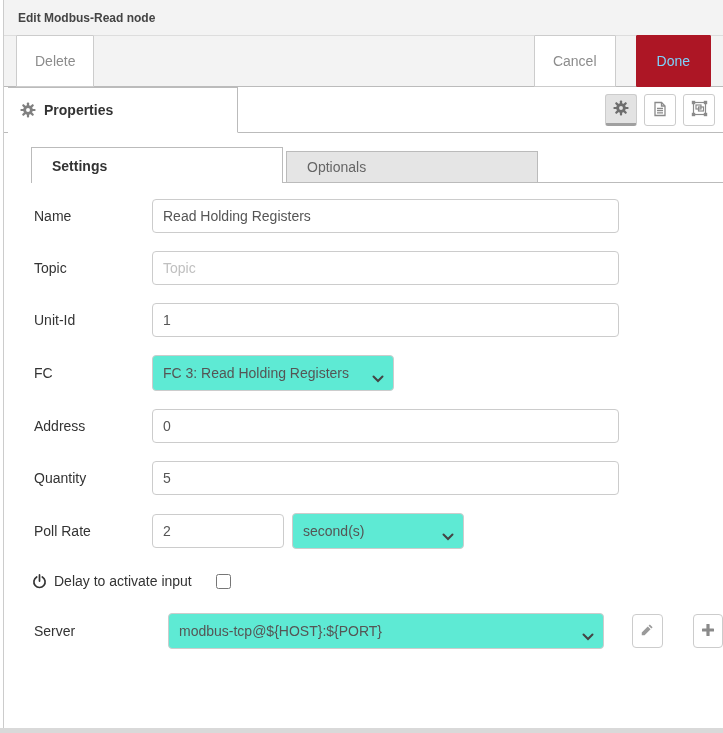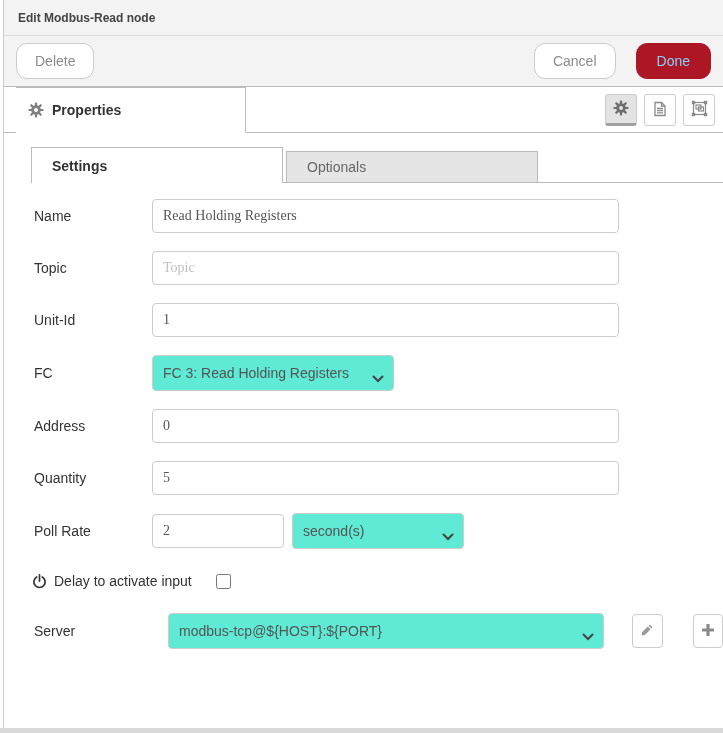--- a/index.html
+++ b/index.html
@@ -10,32 +10,32 @@
             border-left: 1px solid #cccccc; background: #ffffff; }
 
   
   .dialog-header { height: 36px; line-height: 36px; background: #f3f3f3;
                    border-bottom: 1px solid #dddddd; padding-left: 14px;
                    font-size: 12px; font-weight: bold; color: #444444; }
 
   
   .button-row { height: 51px; background: #f3f3f3; border-bottom: 1px solid #bbbbbb;
                 display: flex; align-items: center; padding: 0 12px; }
-  .btn { height: 36px; background: #ffffff; border: 1px solid #cccccc; border-radius: 11px;
+  .btn { height: 52px; background: #ffffff; border: 1px solid #cccccc; border-radius: 1px;
          font-family: "Liberation Sans", sans-serif; font-size: 14px; color: #8c8c8c;
          padding: 0 18px; cursor: pointer; }
   .btn-delete { margin-left: 0; }
   .row-spacer { flex: 1; }
   .btn-cancel { margin-right: 20px; }
   .btn-done { background: #ad1625; border: 1px solid #ad1625; color: #7dd3fc; padding: 0 20px; }
 
   
   .editor-tabbar { position: relative; height: 46px; background: #ffffff;
                    border-bottom: 1px solid #bbbbbb; }
-  .editor-tab { position: absolute; left: 12px; top: 0; width: 230px; height: 46px;
+  .editor-tab { position: absolute; left: 4px; top: 0; width: 230px; height: 46px;
                 background: #ffffff; border-top: 1px solid #bbbbbb;
                 border-right: 1px solid #bbbbbb; border-bottom: 1px solid #ffffff;
                 display: flex; align-items: center; padding-left: 12px; z-index: 2;
                 font-size: 14px; font-weight: bold; color: #333333; cursor: pointer; }
   .editor-tab .tab-gear { margin-right: 8px; display: inline-flex; }
   .tabbar-buttons { position: absolute; right: 8px; top: 7px; display: flex; gap: 7px; }
   .icon-btn { width: 32px; height: 32px; background: #ffffff; border: 1px solid #cccccc;
               border-radius: 3px; display: inline-flex; align-items: center; justify-content: center;
               cursor: pointer; padding: 0; }
   .icon-btn.active { background: #e3e3e3; border-bottom: 3px solid #a0a0a0; }
@@ -50,21 +50,21 @@
                font-size: 14px; color: #666666; margin-right: 3px; cursor: pointer;
                white-space: nowrap; overflow: hidden; }
   .inner-tab.active { height: 36px; line-height: 36px; background: #ffffff;
                       font-weight: bold; color: #333333; margin-bottom: -1px; }
 
   .form { margin-top: 16px; }
   .form-row { display: flex; align-items: center; margin: 0 0 18px 30px; }
   .form-label { width: 118px; font-size: 14px; color: #333333; flex-shrink: 0; }
 
   input[type=text] { height: 34px; border: 1px solid #cccccc; border-radius: 4px;
-                     padding: 0 10px; font-family: Liberation Serif, serif;
+                     padding: 0 10px; font-family: Liberation Sans, sans-serif;
                      font-size: 14px; color: #555555; outline: none; background: #ffffff; }
   input[type=text]::placeholder { color: #c0c0c0; opacity: 1; }
   .w-full { width: 467px; }
   .w-poll { width: 132px; }
 
   .select-wrap { position: relative; display: inline-block; }
   select { appearance: none; -webkit-appearance: none; height: 36px; border: 1px solid #cccccc;
            border-radius: 4px; background: #5eead4; font-family: "Liberation Sans", sans-serif;
            font-size: 14px; color: #555555; padding: 0 32px 0 10px; outline: none;
            white-space: nowrap; overflow: hidden; }

